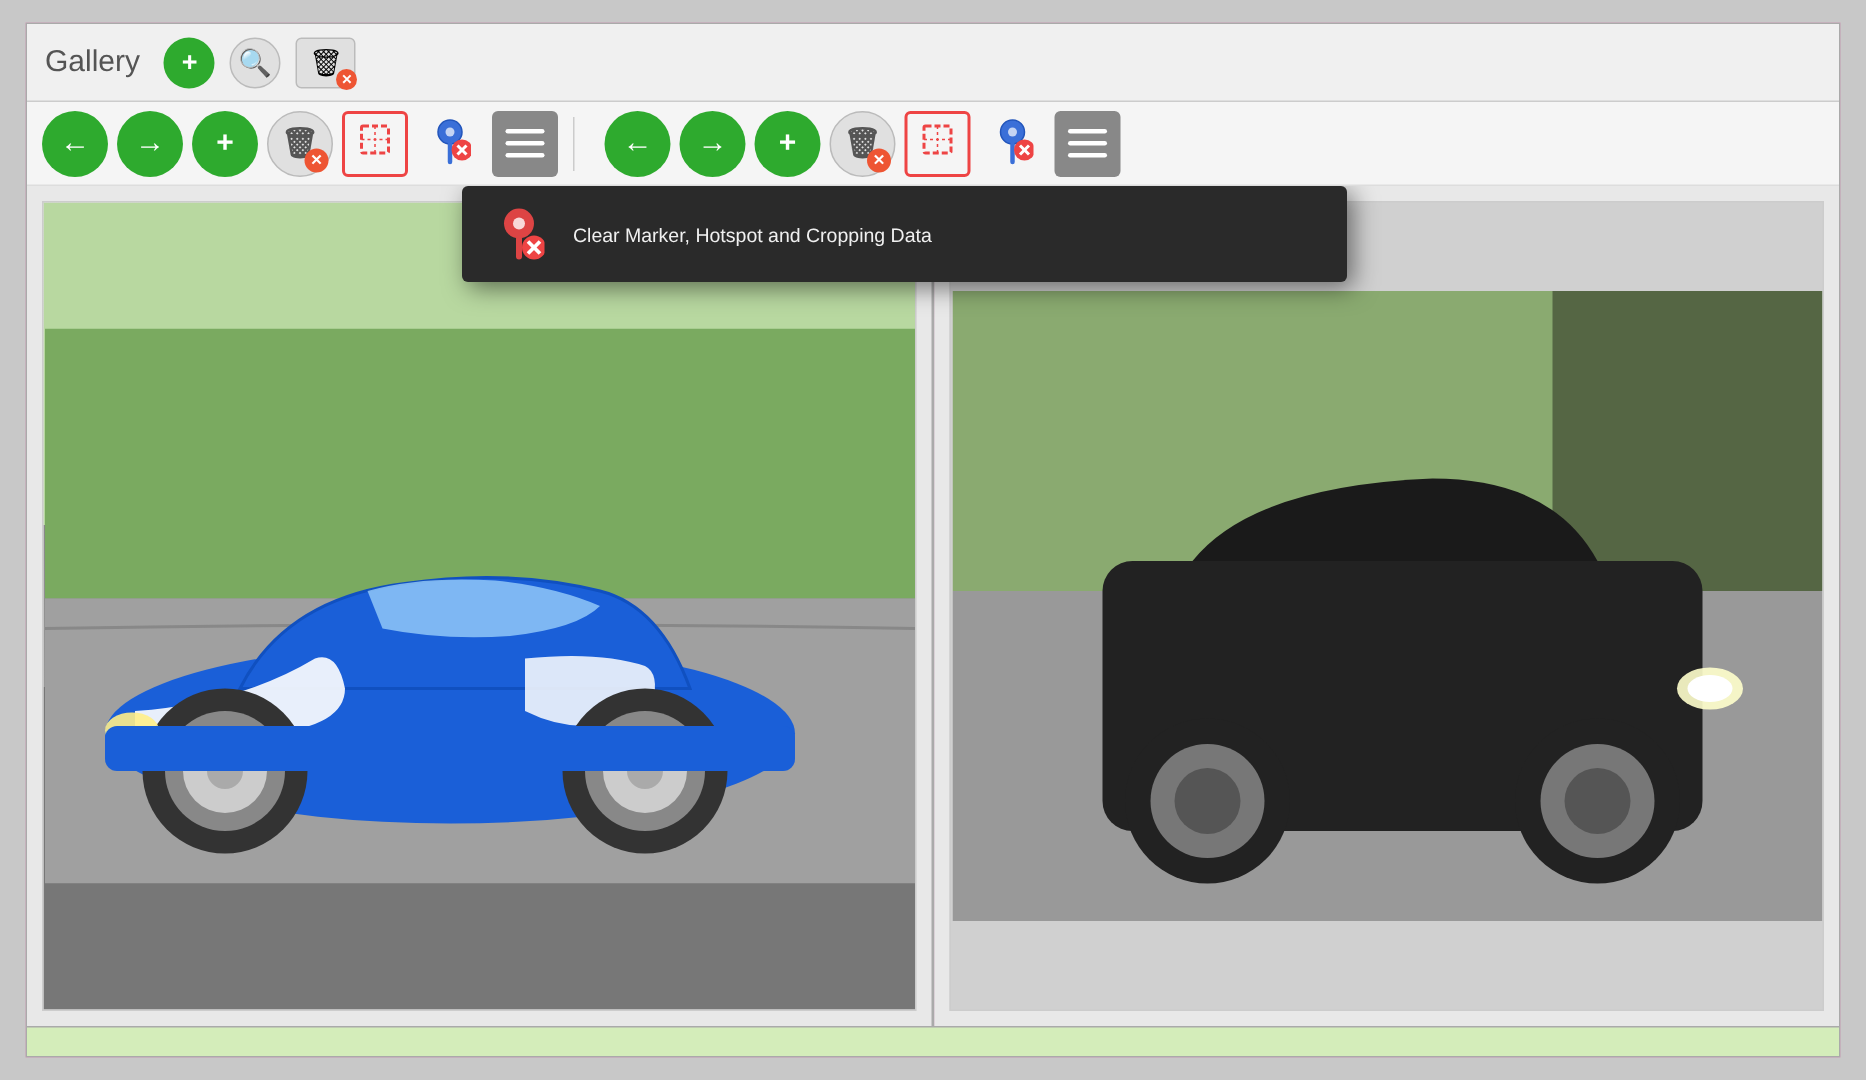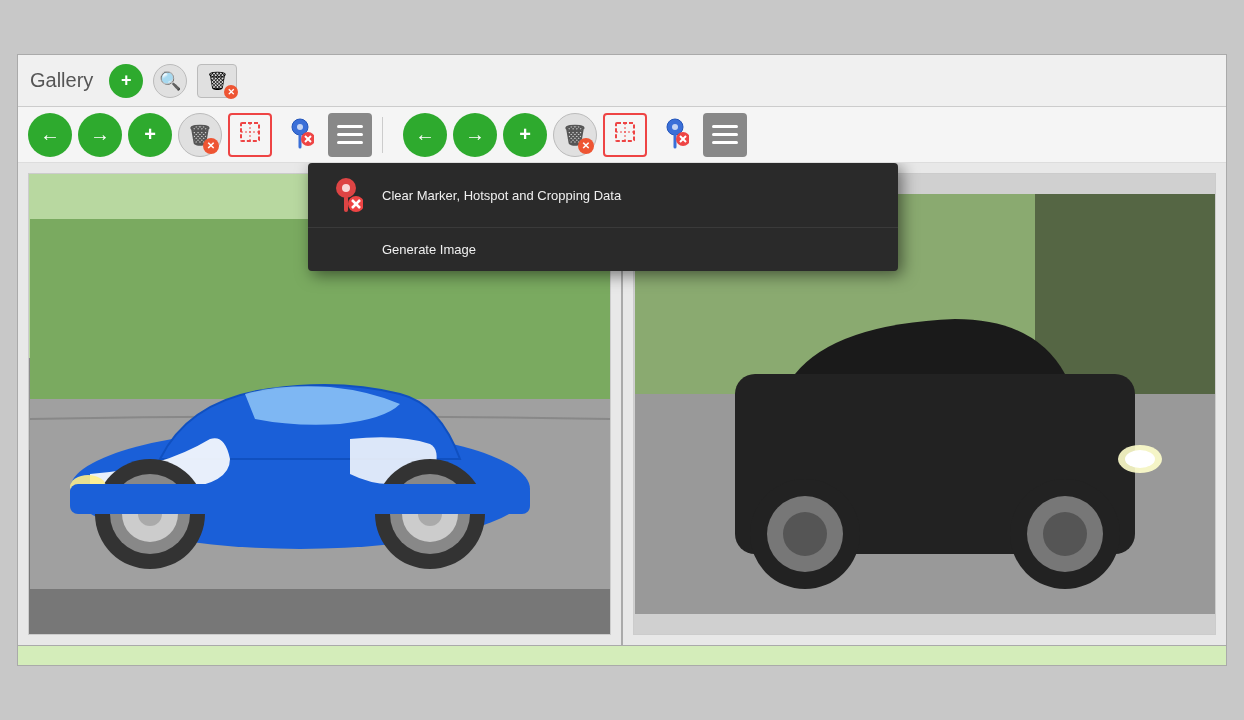--- a/index.html
+++ b/index.html
@@ -11,21 +11,21 @@
       overflow: hidden;
       display: flex;
       align-items: center;
       justify-content: center;
     }
 
     .main-window {
       background: #f9a8d4;
       border: 1px solid #aaa;
       width: 1210px;
-      height: 612px;
+      height: 690px;
       display: flex;
       flex-direction: column;
     }
 
     
     .title-bar {
       background: #f0f0f0;
       border-bottom: 1px solid #ccc;
       padding: 8px 12px;
       display: flex;
@@ -504,20 +504,17 @@
             <line x1="31" y1="24" x2="23" y2="32" stroke="white" stroke-width="2.5"></line>
           </svg>
         </div>
         <span class="dropdown-item-label">Clear Marker, Hotspot and Cropping Data</span>
       </div>
 
 
 
 
 
-      <div class="dropdown-item no-icon-item">
-        <span class="dropdown-item-label">Generate Image</span>
-      </div>
     </div>
   </div>
 
   <div class="status-bar"></div>
 </div>
 
 </body></html>

